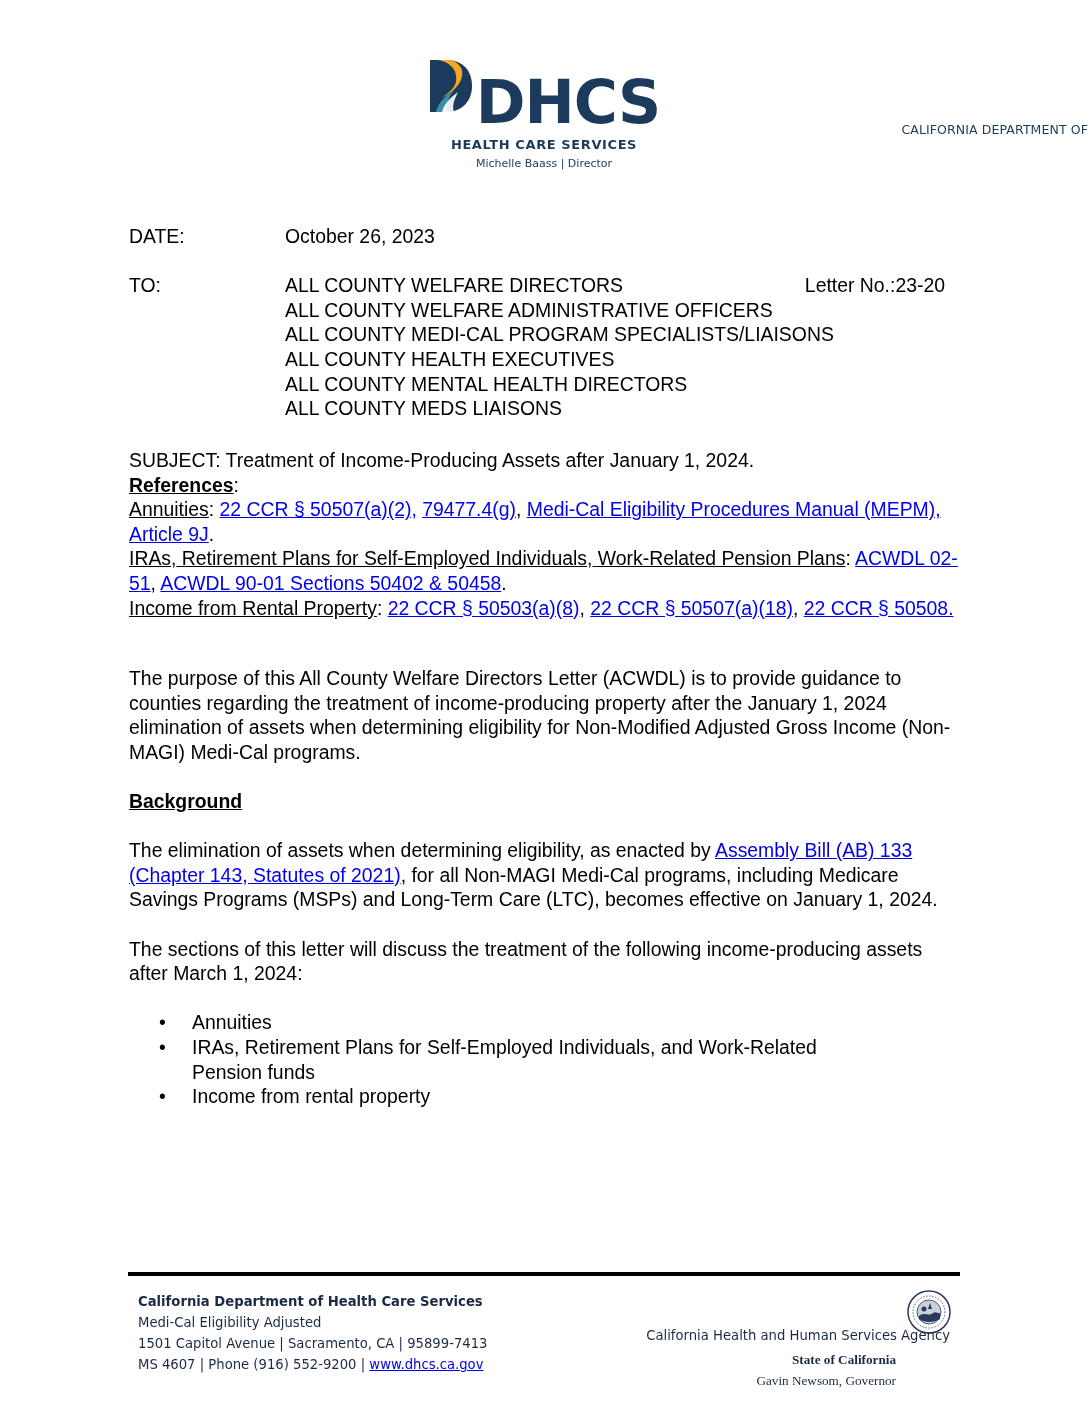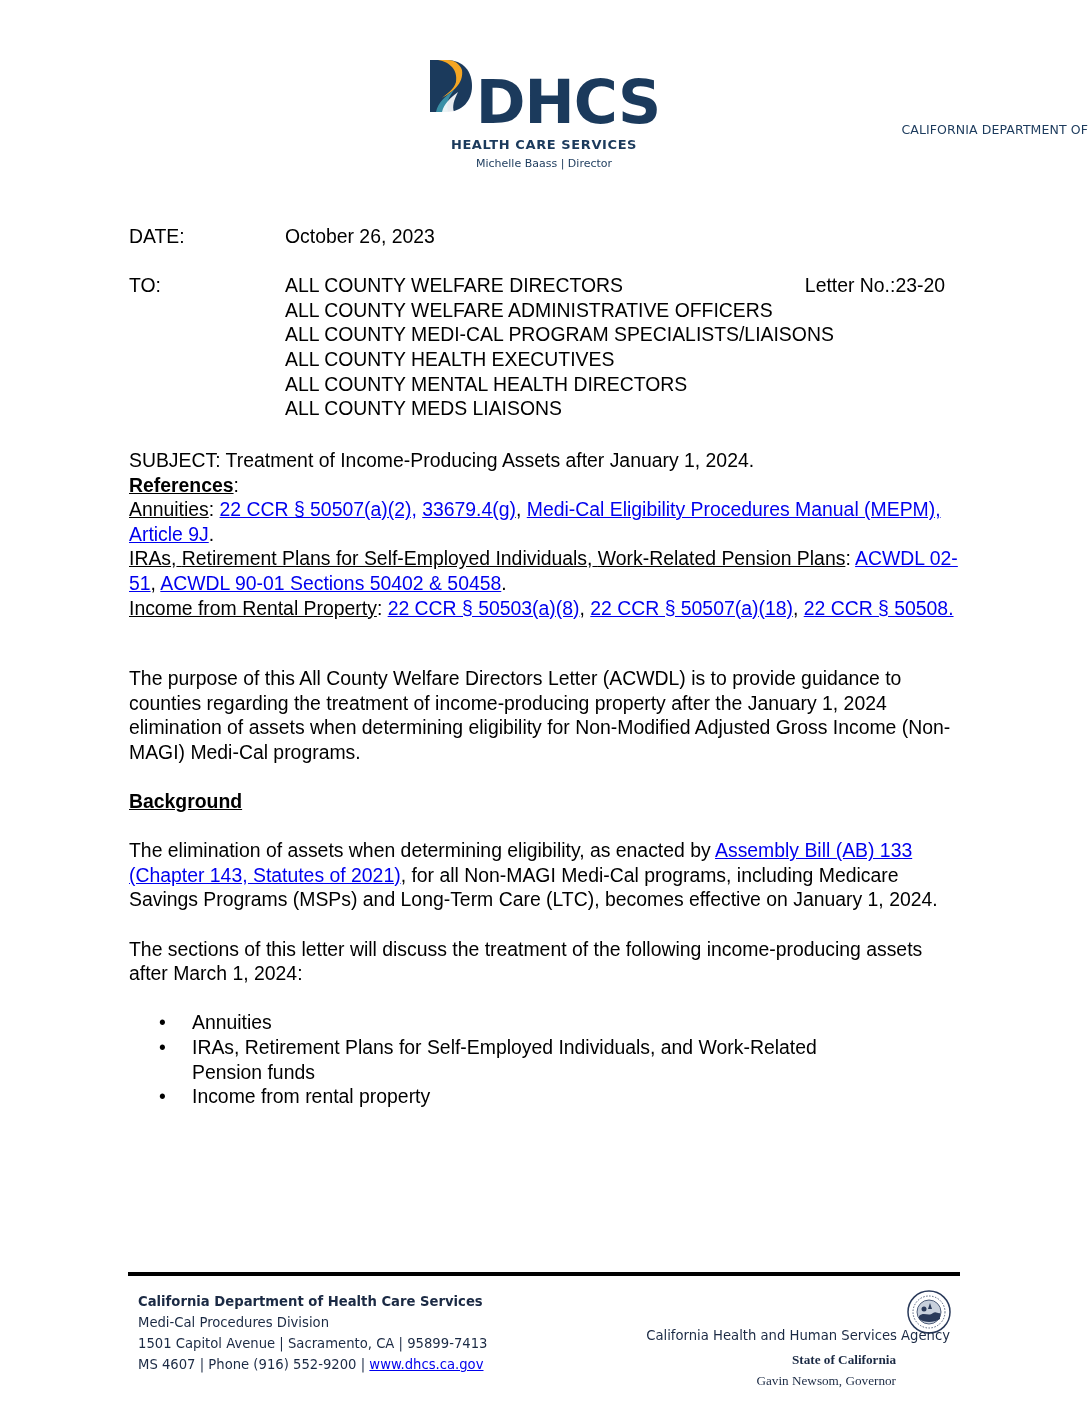--- a/index.html
+++ b/index.html
@@ -95,21 +95,21 @@
     <span class="letter-no" style="top:0;">Letter No.:23-20</span>
   </div>
 </div>
 
 <div class="doc" style="top:448px;">
   <p>SUBJECT: Treatment of Income-Producing Assets after January 1, 2024.</p>
   <p><u class="ul bold">References</u>:</p>
   <p>
     <u class="ul">Annuities</u>:
     <a class="lnk" href="#">22 CCR § 50507(a)(2),</a>
-    <a class="lnk" href="#">33679.4(g)</a>,
+    <a class="lnk" href="#">79477.4(g)</a>,
     <a class="lnk" href="#">Medi-Cal Eligibility Procedures Manual (MEPM), Article 9J</a>.
   </p>
   <p>
     <u class="ul">IRAs</u>,<u class="ul"> </u><u class="ul">Retirement Plans for Self-Employed Individuals</u>,<u class="ul"> </u><u class="ul">Work-Related Pension Plans</u>:
     <a class="lnk" href="#">ACWDL 02-51</a>,
     <a class="lnk" href="#">ACWDL 90-01 Sections 50402 &amp; 50458</a>.
   </p>
   <p>
     <u class="ul">Income from Rental Property</u>:
     <a class="lnk" href="#">22 CCR § 50503(a)(8)</a>,
@@ -135,21 +135,21 @@
     <li>Annuities</li>
     <li style="padding-right:70px;">IRAs, Retirement Plans for Self-Employed Individuals, and Work-Related Pension funds</li>
     <li>Income from rental property</li>
   </ul>
 </div>
 
 <div class="rule"></div>
 
 <div class="footer-left">
   <div class="ft-bold">California Department of Health Care Services</div>
-  <div>Medi-Cal Procedures Division</div>
+  <div>Medi-Cal Eligibility Adjusted</div>
   <div>1501 Capitol Avenue | Sacramento, CA | 95899-7413</div>
   <div><span>MS 4607 | Phone (916) 552-9200 | </span><a href="#">www.dhcs.ca.gov</a></div>
 </div>
 
 <div class="footer-right" style="width:300px;height:44px;">
   <div class="footer-right-text">
     <div class="ft-bold">State of California</div>
     <div>Gavin Newsom, Governor</div>
   </div>
 </div>

